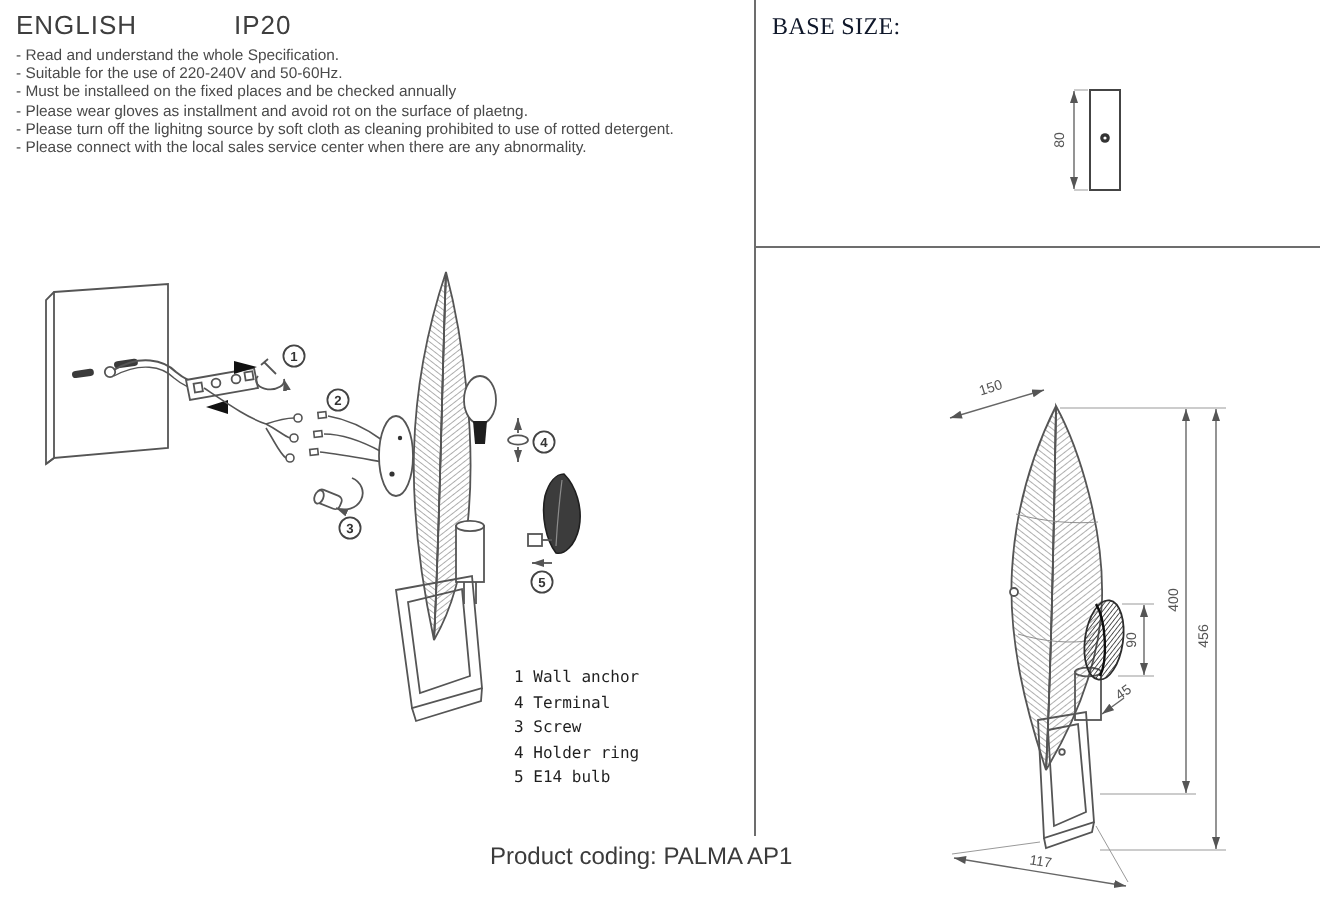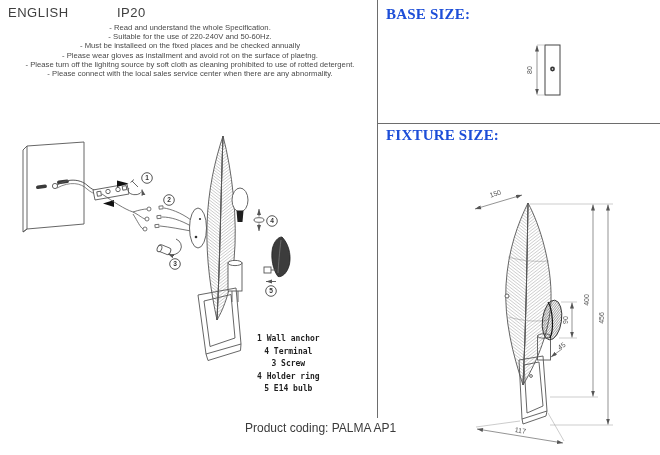--- a/index.html
+++ b/index.html
@@ -1,41 +1,40 @@
 <!DOCTYPE html>
 <html><head>
 <meta charset="utf-8">
 <style>
   html,body{margin:0;padding:0;background:#e8e8e8;}
   #page{
     position:relative;width:660px;height:455px;background:#ffffff;
     font-family:"Liberation Sans",sans-serif;color:#474747;overflow:hidden;
     margin:0 auto;
-    text-align:center;
   }
   .divider{position:absolute;background:#6d6d6d;}
   #v-divider{left:377px;top:0;width:1px;height:418px;}
   #h-divider{left:378px;top:123px;width:282px;height:1px;}
 
   .hdr-lang{position:absolute;left:8px;top:5px;font-size:13px;color:#3e3e3e;letter-spacing:.5px;}
   .hdr-ip{position:absolute;left:97px;top:5px;font-size:13px;color:#3e3e3e;letter-spacing:.5px;margin-left:20px;}
 
   .spec{position:absolute;left:8px;top:23px;width:364px;font-size:7.7px;line-height:9.2px;color:#4a4a4a;}
   .spec div{white-space:nowrap;}
 
   .section-title{
-    position:absolute;font-family:"Liberation Serif",serif;font-weight:700;
-    font-size:15px;color:#1d4ed8;letter-spacing:.2px;
+    position:absolute;font-family:"Liberation Serif",serif;font-weight:400;
+    font-size:12px;color:#0f172a;letter-spacing:.2px;
   }
   #base-title{left:386px;top:6px;}
   #fixture-title{left:386px;top:127px;}
 
   .legend{
     position:absolute;left:257px;top:333px;
-    font-family:"DejaVu Sans Mono",monospace;font-weight:700;
+    font-family:"DejaVu Sans Mono",monospace;font-weight:400;
     font-size:8px;line-height:12.6px;color:#1f1f1f;letter-spacing:0;
   }
 
   #footer{
     position:absolute;left:245px;top:421px;font-size:12px;color:#3b3b3b;
   }
 
   svg{position:absolute;overflow:visible;}
   #install-svg{left:10px;top:130px;}
   #base-svg{left:520px;top:35px;}
@@ -59,21 +58,20 @@
     <div>- Must be installeed on the fixed places and be checked annually</div>
     <div>- Please wear gloves as installment and avoid rot on the surface of plaetng.</div>
     <div>- Please turn off the lighitng source by soft cloth as cleaning prohibited to use of rotted detergent.</div>
     <div>- Please connect with the local sales service center when there are any abnormality.</div>
   </div>
 
   <div class="divider" id="v-divider"></div>
   <div class="divider" id="h-divider"></div>
 
   <div class="section-title" id="base-title">BASE SIZE:</div>
-  <div class="section-title" id="fixture-title">FIXTURE SIZE:</div>
 
   <svg id="install-svg" width="360" height="272" viewBox="0 0 360 272">
     <defs>
       <marker id="im-ae" markerWidth="7" markerHeight="5" refX="6" refY="2" orient="auto" markerUnits="userSpaceOnUse">
         <path d="M0,0 L6,2 L0,4 Z" fill="#555"></path>
       </marker>
       <marker id="im-as" markerWidth="7" markerHeight="5" refX="0" refY="2" orient="auto" markerUnits="userSpaceOnUse">
         <path d="M6,0 L0,2 L6,4 Z" fill="#555"></path>
       </marker>
       <pattern id="imHL" patternUnits="userSpaceOnUse" width="2.4" height="2.4" patternTransform="rotate(-52)">

